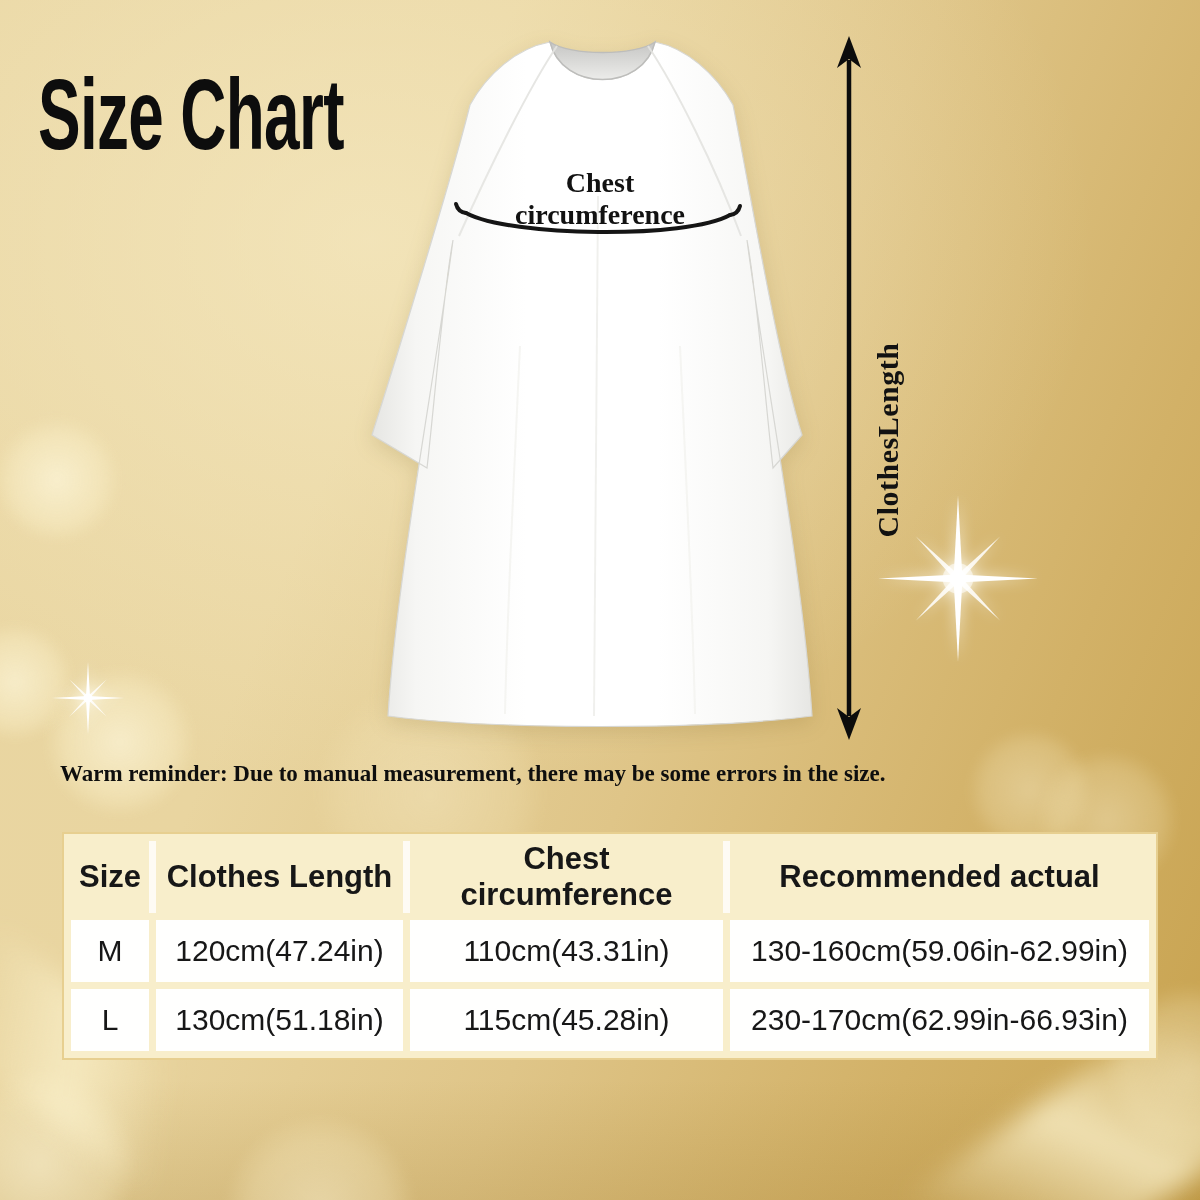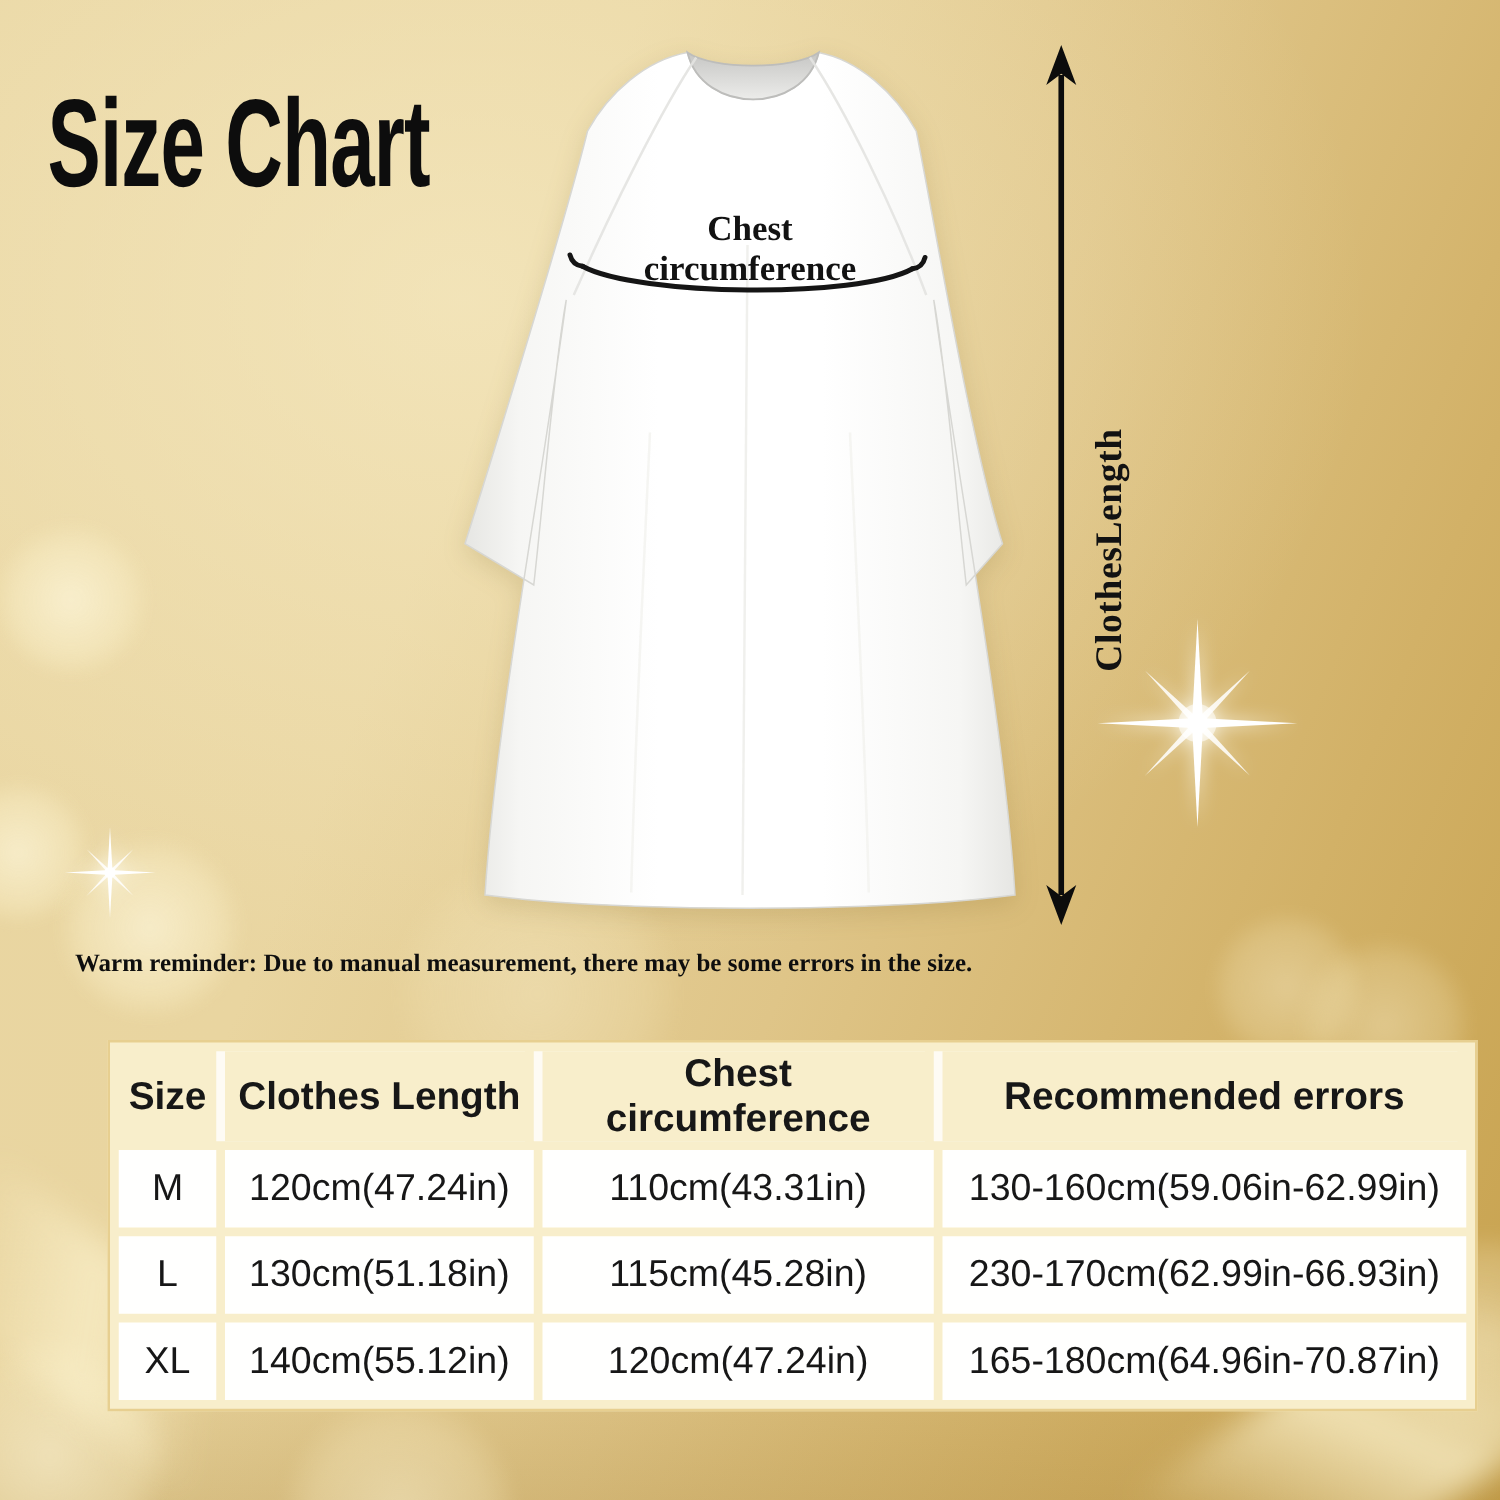--- a/index.html
+++ b/index.html
@@ -25,25 +25,25 @@
     filter:drop-shadow(0 6px 10px rgba(110,85,25,.16));}
   .garment-svg text{font-family:"Liberation Serif",serif;font-weight:bold;font-size:28px;fill:#121212;}
   .arrow-svg{position:absolute;left:830px;top:34px;width:38px;height:708px;}
   .length-label{
     position:absolute;left:741px;top:420px;width:300px;height:40px;
     transform:rotate(-90deg);text-align:center;
     font-family:"Liberation Serif",serif;font-weight:bold;font-size:30px;color:#121212;
     letter-spacing:.5px;
   }
   .reminder{position:absolute;left:60px;top:758px;width:1090px;
-    font-family:"Liberation Serif",serif;font-weight:bold;font-size:20px;line-height:1.36;color:#0e0e0e;}
+    font-family:"Liberation Serif",serif;font-weight:bold;font-size:23px;line-height:1.36;color:#0e0e0e;}
   .size-table{
     position:absolute;left:62px;top:832px;width:1096px;
     border-collapse:separate;border-spacing:7px;table-layout:fixed;
-    background:#f8eecb;border:2px solid #e7cf90;margin-left:24px;
+    background:#f8eecb;border:2px solid #e7cf90;
   }
   .size-table th{
     background:#f8eecb;height:58px;font-size:31px;font-weight:bold;color:#171717;
     text-align:center;vertical-align:middle;padding:0 4px;
   }
   .size-table th + th{box-shadow:-7px 0 0 rgba(255,255,255,.78);}
   .size-table td{
     background:#fffffe;height:62px;font-size:30px;color:#171717;
     text-align:center;vertical-align:middle;padding:0 4px;white-space:nowrap;
   }
@@ -151,38 +151,32 @@
         <col style="width:78px">
         <col style="width:247px">
         <col style="width:313px">
         <col style="width:419px">
       </colgroup>
     <thead>
       <tr>
         <th>Size</th>
         <th>Clothes Length</th>
         <th>Chest circumference</th>
-        <th>Recommended errors</th>
+        <th>Recommended actual</th>
       </tr>
     </thead>
     <tbody>
       <tr>
         <td>M</td>
         <td>120cm(47.24in)</td>
         <td>110cm(43.31in)</td>
         <td>130-160cm(59.06in-62.99in)</td>
       </tr>
       <tr>
         <td>L</td>
         <td>130cm(51.18in)</td>
         <td>115cm(45.28in)</td>
         <td>230-170cm(62.99in-66.93in)</td>
       </tr>
-      <tr>
-        <td>XL</td>
-        <td>140cm(55.12in)</td>
-        <td>120cm(47.24in)</td>
-        <td>165-180cm(64.96in-70.87in)</td>
-      </tr>
     </tbody>
   </table>
 
 </div>
 
 </body></html>

